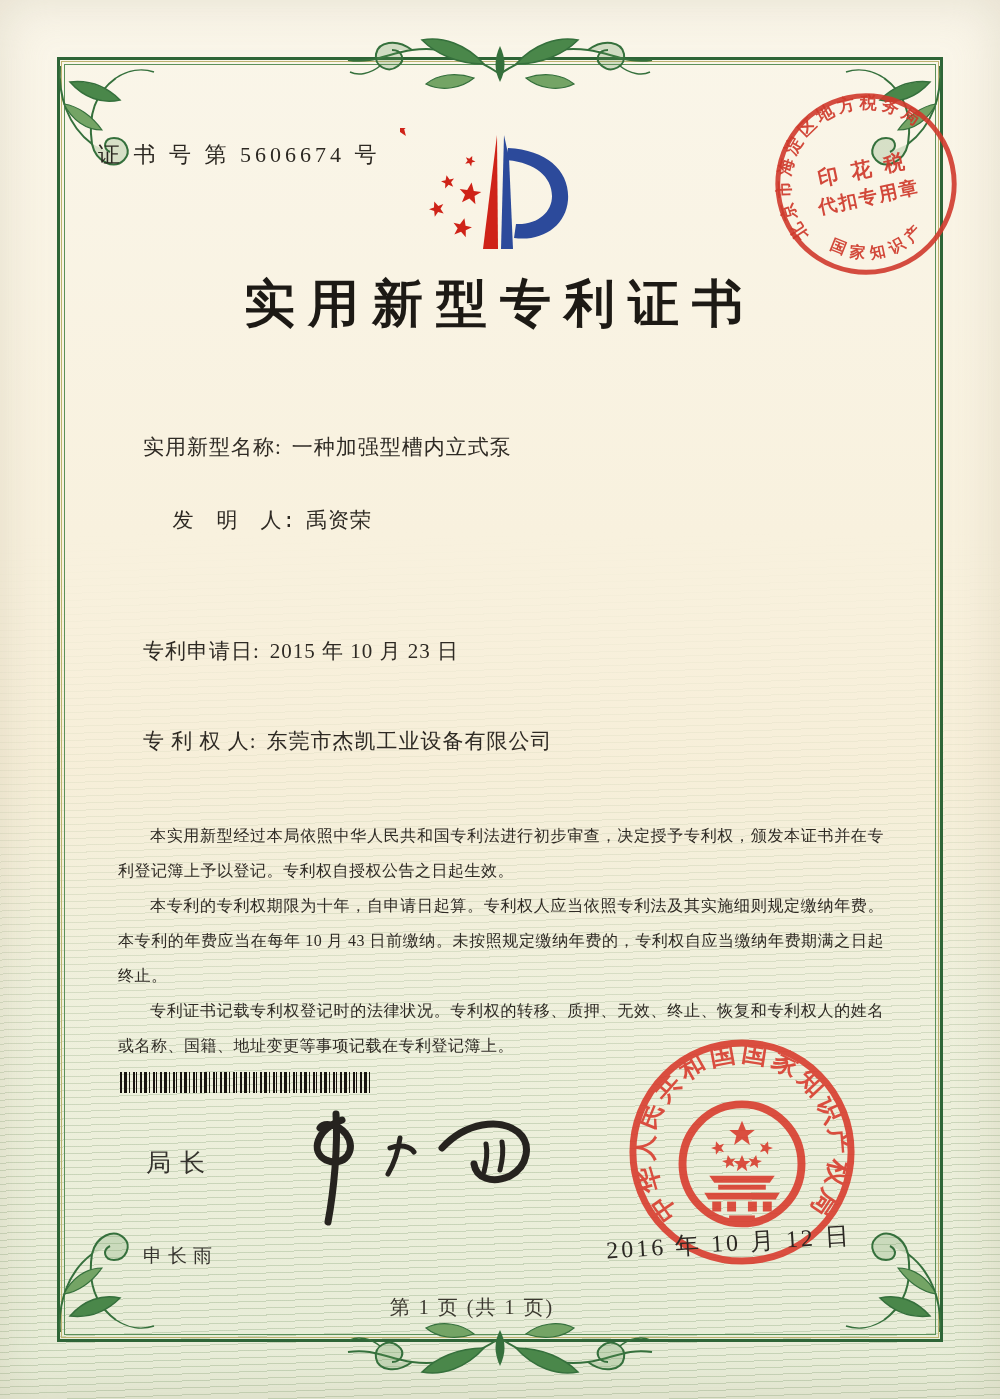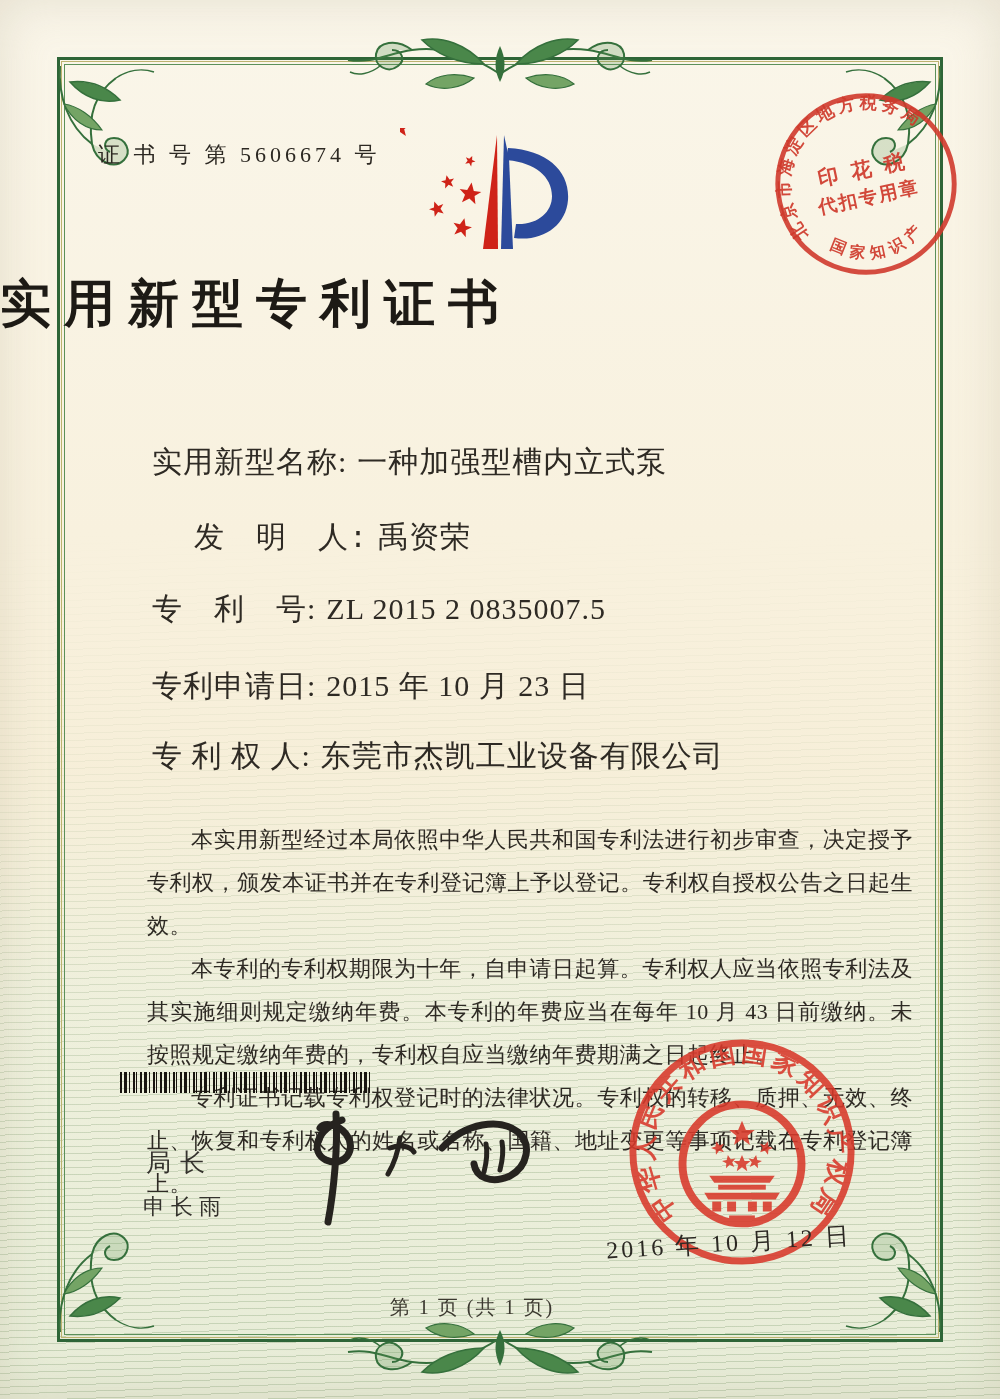--- a/index.html
+++ b/index.html
@@ -12,33 +12,33 @@
       linear-gradient(180deg,#faf5e8 0%,#f8f0da 45%,#eef0dc 72%,#e7ecd7 100%);
     box-shadow: inset 0 0 50px rgba(175,165,135,0.28);
   }
   .frame { position:absolute; inset:57px; border:3px solid #2e6537; }
   .frame::before { content:""; position:absolute; inset:1px; border:1px solid #bdb26f; }
   .frame::after  { content:""; position:absolute; inset:4px; border:1px solid #5b9059; }
   .ornament { position:absolute; pointer-events:none; }
   .cert-no { position:absolute; left:98px; top:140px; font-size:22px; letter-spacing:4px; color:#2c2822; }
   .logo { position:absolute; left:400px; top:128px; width:218px; height:142px; }
   .stamp { position:absolute; left:768px; top:86px; width:196px; height:196px; }
-  .title { position:absolute; top:270px; left:0; width:100%; 
+  .title { position:absolute; top:270px; left:0; width:100%; text-align:center;
            font-size:51px; font-weight:bold; letter-spacing:13px; color:#1d1a15; }
-  .field-row { position:absolute; left:122px; font-size:30px; color:#2e2a24; white-space:pre; }
+  .field-row { position:absolute; left:122px; font-size:21px; color:#2e2a24; white-space:pre; }
   .field-row .lbl { letter-spacing:1px; }
   .field-row .val { margin-left:10px; letter-spacing:1px; }
-  .body-text { position:absolute; left:118px; top:818px; width:766px; font-size:22px;
-               line-height:43px; color:#2e2a24; text-align:justify; letter-spacing:0.5px;margin-left:29px; }
+  .body-text { position:absolute; left:118px; top:818px; width:766px; font-size:16px;
+               line-height:35px; color:#2e2a24; text-align:justify; letter-spacing:0.5px; }
   .body-text p { text-indent:2em; }
   .barcode { position:absolute; left:120px; top:1072px; width:253px; height:21px;
     background:repeating-linear-gradient(90deg,#18140f 0 2px,transparent 2px 4px,#18140f 4px 7px,transparent 7px 9px,#18140f 9px 10px,transparent 10px 13px,#18140f 13px 15px,transparent 15px 16px,#18140f 16px 17px,transparent 17px 20px); }
   .signer-title { position:absolute; left:146px; top:1146px; font-size:25px; letter-spacing:9px;
                   color:#34322d; font-family:"Liberation Sans","DejaVu Sans",sans-serif; font-weight:500; }
-  .signer-name  { position:absolute; left:143px; top:1192px; font-size:22px; letter-spacing:6px;
+  .signer-name  { position:absolute; left:143px; top:1243px; font-size:19px; letter-spacing:6px;
                   color:#34322d; font-family:"Liberation Sans","DejaVu Sans",sans-serif; font-weight:500; }
   .signature { position:absolute; left:282px; top:1104px; width:250px; height:132px; }
   .seal { position:absolute; left:623px; top:1033px; width:238px; height:238px; opacity:0.95; }
   .seal-date { position:absolute; left:606px; top:1227px; font-size:24px; letter-spacing:3px;
                color:#2b2823; transform:rotate(-3.5deg); }
   .footer { position:absolute; top:1294px; left:0; width:100%; text-align:center;
             font-size:20px; letter-spacing:2px; color:#3b382f; transform:translateX(-28px); }
   svg text { font-family:"Liberation Serif","DejaVu Serif",serif; }
 </style>
 </head>
@@ -115,24 +115,21 @@
   </svg>
 
   <div class="title">实用新型专利证书</div>
 
   <div class="field-row" style="top:408px;">
     <span class="lbl">实用新型名称:</span><span class="val">一种加强型槽内立式泵</span>
   </div>
   <div class="field-row" style="top:483px;font-family:Liberation Mono, monospace;">
     <span class="lbl">发　明　人:</span><span class="val">禹资荣</span>
   </div>
-  <div class="field-row" style="top:555px;">
-    <span class="lbl">专　利　号:</span><span class="val">ZL 2015 2 0835007.5</span>
-  </div>
-  <div class="field-row" style="top:632px;">
+  <div class="field-row" style="top:612px;">
     <span class="lbl">专利申请日:</span><span class="val">2015 年 10 月 23 日</span>
   </div>
   <div class="field-row" style="top:702px;">
     <span class="lbl">专 利 权 人:</span><span class="val">东莞市杰凯工业设备有限公司</span>
   </div>
 
   <div class="body-text">
     <p>本实用新型经过本局依照中华人民共和国专利法进行初步审查，决定授予专利权，颁发本证书并在专利登记簿上予以登记。专利权自授权公告之日起生效。</p>
     <p>本专利的专利权期限为十年，自申请日起算。专利权人应当依照专利法及其实施细则规定缴纳年费。本专利的年费应当在每年 10 月 43 日前缴纳。未按照规定缴纳年费的，专利权自应当缴纳年费期满之日起终止。</p>
     <p>专利证书记载专利权登记时的法律状况。专利权的转移、质押、无效、终止、恢复和专利权人的姓名或名称、国籍、地址变更等事项记载在专利登记簿上。</p>

